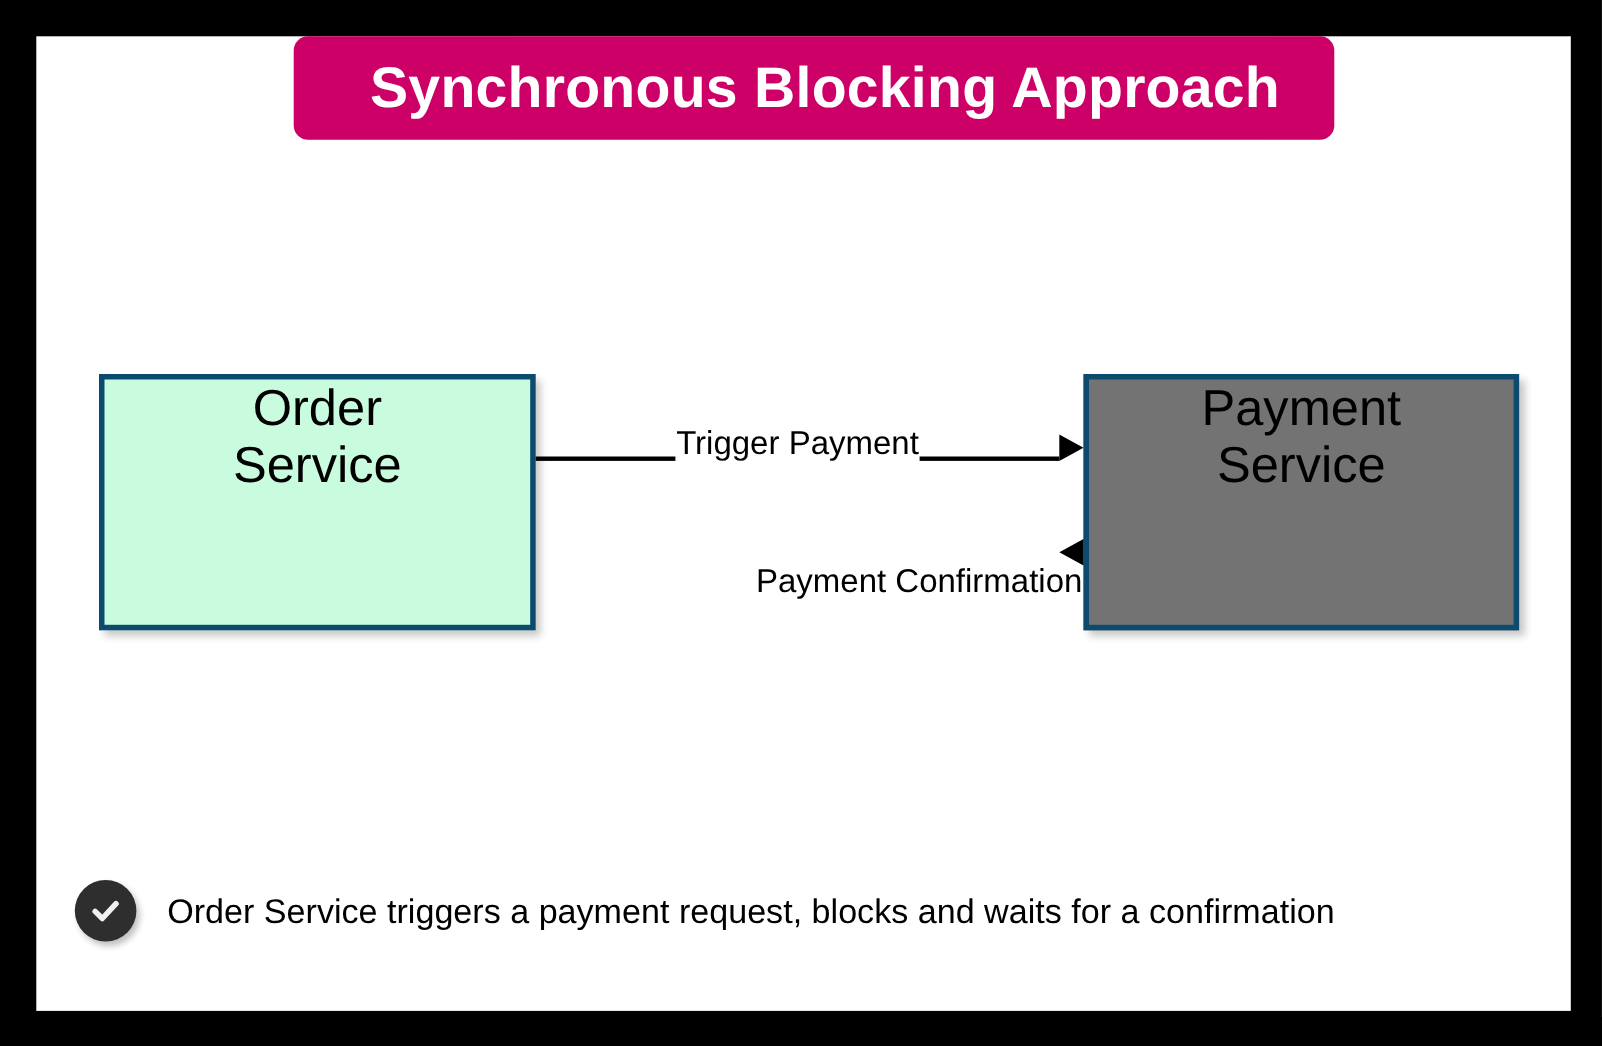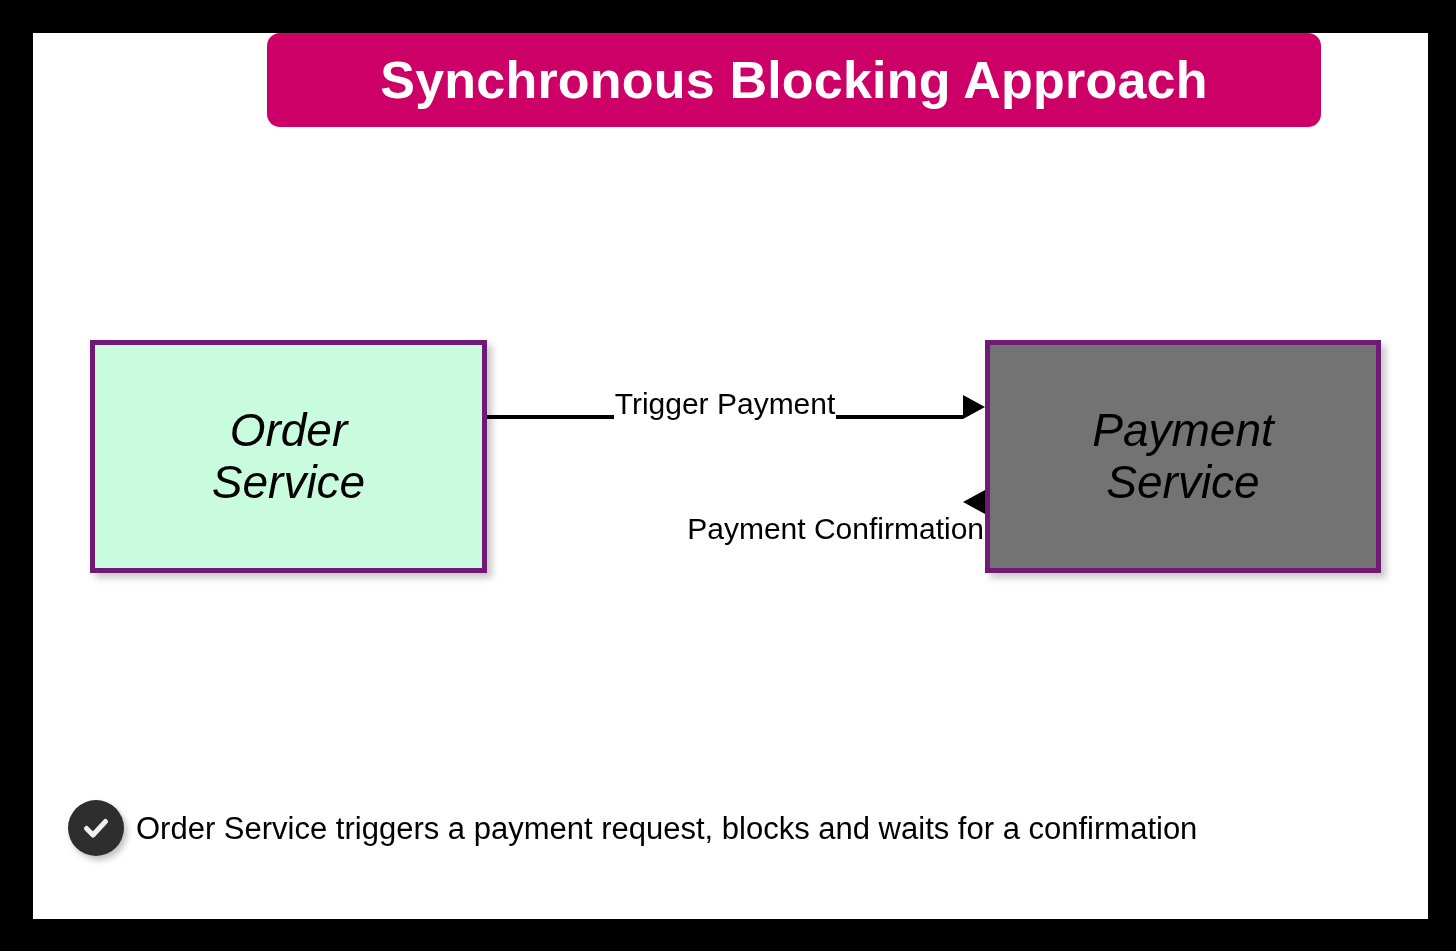--- a/index.html
+++ b/index.html
@@ -28,47 +28,47 @@
     width: 1395px;
     height: 886px;
     background: #ffffff;
   }
 
   
   #title-banner {
     position: absolute;
     left: 234px;          
     top: 0px;
-    width: 1054px;
+    width: 926px;
     height: 94px;
     background: #cc0066;
     border-radius: 13px;
     display: flex;
     align-items: center;
     justify-content: center;
+    padding-left: 20px;
   }
   #title-text {
     color: #ffffff;
     font-size: 52px;
     font-weight: 700;
     letter-spacing: 0.2px;
     line-height: 1;
     white-space: nowrap;
   }
 
   
   .service-box {
     position: absolute;
     box-sizing: border-box;
-    border: 5px solid #701a75;
-    display: flex;
-    align-items: center;
+    border: 5px solid #0c4a6e;
+    display: flex;
+    align-items: flex-start;
     justify-content: center;
     box-shadow: 5px 5px 7px rgba(0,0,0,0.22);
-    font-style: italic;
   }
   .service-label {
     font-size: 46px;
     font-weight: 400;
     color: #000000;
     text-align: center;
     line-height: 1.12;
   }
   #order-service-box {
     left: 57px;           
@@ -121,21 +121,21 @@
   .arrow-head.right { border-left: 22px solid #000000; }
   .arrow-head.left  { border-right: 22px solid #000000; }
 
   
   #caption-row {
     position: absolute;
     left: 35px;           
     top: 767px;           
     display: flex;
     align-items: center;
-    gap: 12px;
+    gap: 28px;
   }
   #check-icon {
     flex: 0 0 auto;
     width: 56px;
     height: 56px;
     border-radius: 50%;
     background: #2e2e2e;
     box-shadow: 3px 4px 6px rgba(0,0,0,0.25);
     display: flex;
     align-items: center;

